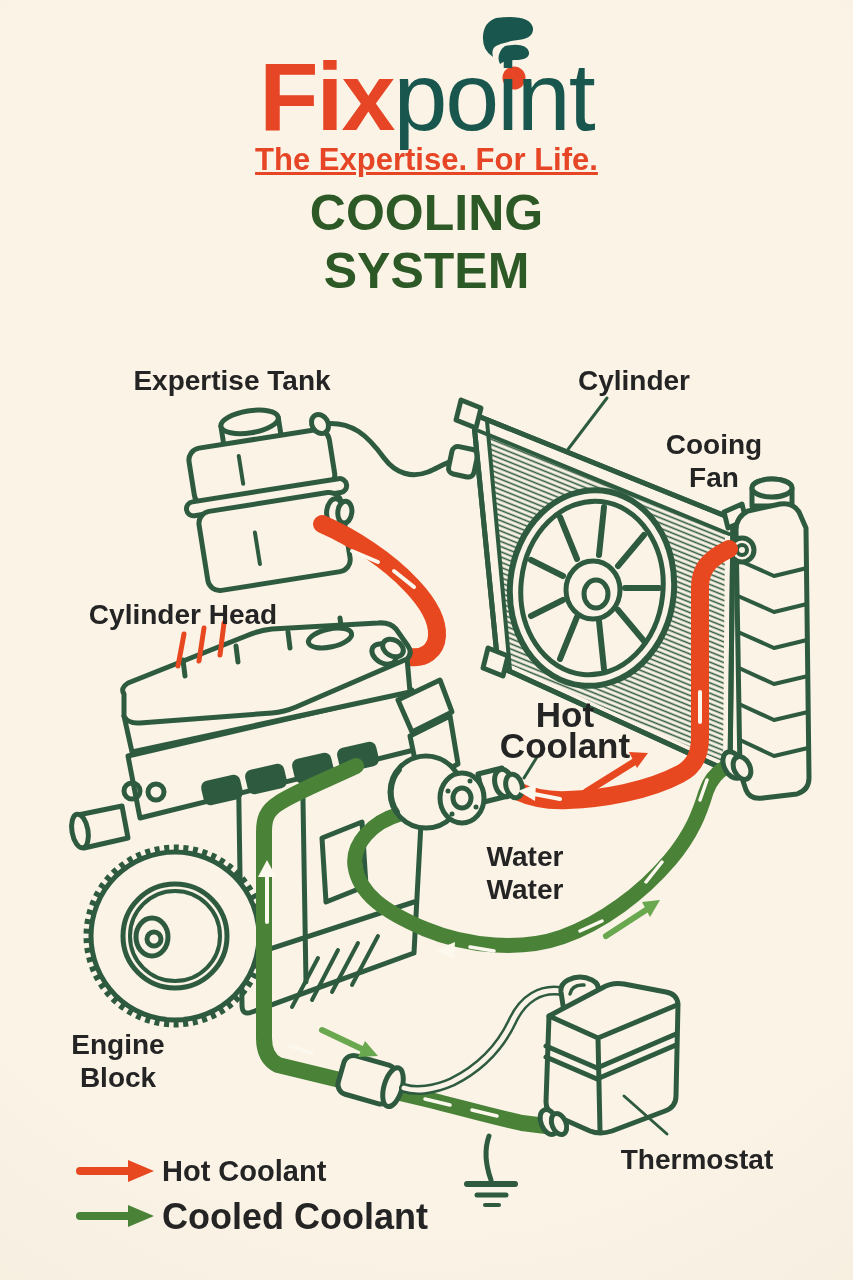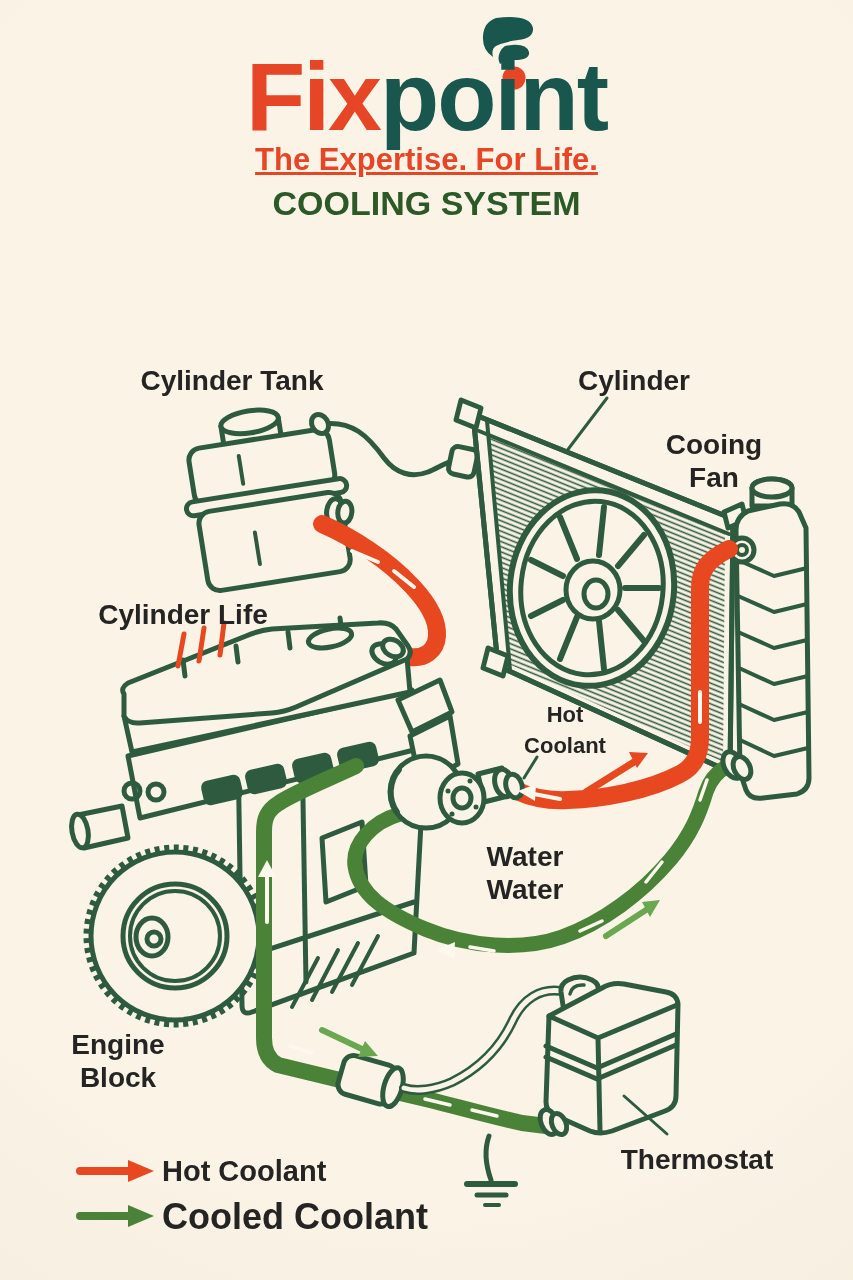--- a/index.html
+++ b/index.html
@@ -2,23 +2,23 @@
 <html style="--background: #FAF3E6; --line: #2E5B40; --hot: #E8481F; --cooled: #4A8238; --arrow_light: #69A84F; --brand_red: #E64526; --brand_teal: #19564E; --title_green: #2D5926; --text: #242424;"><head>
 <meta charset="utf-8">
 <style>
   html,body{margin:0;padding:0;}
   body{width:853px;height:1280px;position:relative;background:var(--background,#FAF3E6);font-family:"Liberation Sans",sans-serif;overflow:hidden;}
   #vignette{position:absolute;inset:0;background:radial-gradient(130% 95% at 50% 42%, rgba(255,255,255,0) 55%, rgba(190,160,120,0.14) 100%);pointer-events:none;}
   .abs{position:absolute;}
   .ctr{transform:translateX(-50%);text-align:center;}
   #brand{top:48px;left:50%;white-space:nowrap;line-height:1;}
   #brand .bold{font-weight:700;color:var(--brand_red);font-size:97px;letter-spacing:-2px;text-align:center;}
-  #brand .light{font-weight:700;color:var(--brand_teal);font-size:97px;letter-spacing:-2px;}
+  #brand .light{font-weight:400;color:var(--brand_teal);font-size:97px;letter-spacing:-2px;}
   #tagline{top:142px;left:50%;font-size:31px;font-weight:700;color:var(--brand_red);text-decoration:underline;}
-  #title{top:184px;left:50%;font-size:34px;font-weight:700;color:var(--title_green);letter-spacing:0px;}
+  #title{top:184px;left:50%;font-size:50px;font-weight:700;color:var(--title_green);letter-spacing:0px;}
   .lbl{color:var(--text);font-weight:700;font-size:28px;line-height:33px;}
   svg{display:block;}
   .ln{stroke:var(--line);fill:none;stroke-width:5;stroke-linecap:round;stroke-linejoin:round;}
   .lnf{stroke:var(--line);fill:var(--background);stroke-width:5;stroke-linecap:round;stroke-linejoin:round;}
   .lnt{stroke:var(--line);fill:none;stroke-width:3;stroke-linecap:round;}
   .darkfill{fill:var(--line);stroke:none;}
   .hot{stroke:var(--hot);fill:none;stroke-linecap:round;stroke-linejoin:round;}
   .hotfill{fill:var(--hot);stroke:none;}
   .cool{stroke:var(--cooled);fill:none;stroke-linecap:round;stroke-linejoin:round;}
   .coolfill{fill:var(--cooled);stroke:none;}
@@ -226,22 +226,22 @@
 <svg class="abs" style="left:466px;top:4px" width="84" height="96" viewBox="0 0 84 96">
   <path d="M 30,14 Q 64,10 67,24 Q 68,34 52,36 Q 38,38 30,42 Q 25,45 27,53 Q 16,46 17,32 Q 18,18 30,14 Z" style="fill:var(--brand_teal)"></path>
   <path d="M 39,42 Q 60,38 63,48 Q 64,56 49,56 Q 39,56 34,60 Q 31,54 34,48 Q 36,44 39,42 Z" style="fill:var(--brand_teal)"></path>
   <circle cx="48" cy="74" r="11.5" style="fill:var(--brand_red)"></circle>
 </svg>
 
 <div class="abs ctr" id="brand"><span class="bold">Fix</span><span class="light">point</span></div>
 <div class="abs ctr" id="tagline">The Expertise. For Life.</div>
 <div class="abs ctr" id="title">COOLING SYSTEM</div>
 
-<div class="abs ctr lbl" style="left:232px;top:364px">Cylinder Tank</div>
+<div class="abs ctr lbl" style="left:232px;top:364px">Expertise Tank</div>
 <div class="abs ctr lbl" style="left:634px;top:364px">Cylinder</div>
 <div class="abs ctr lbl" style="left:714px;top:428px"><span>Cooing</span><br><span>Fan</span></div>
-<div class="abs ctr lbl" style="left:183px;top:598px">Cylinder Life</div>
-<div class="abs ctr lbl" style="left:565px;top:699px;font-size:22px;line-height:31px"><span>Hot</span><br><span>Coolant</span></div>
+<div class="abs ctr lbl" style="left:183px;top:598px">Cylinder Head</div>
+<div class="abs ctr lbl" style="left:565px;top:699px;font-size:35px;line-height:31px"><span>Hot</span><br><span>Coolant</span></div>
 <div class="abs ctr lbl" style="left:525px;top:840px"><span>Water</span><br><span>Water</span></div>
 <div class="abs ctr lbl" style="left:118px;top:1028px"><span>Engine</span><br><span>Block</span></div>
 <div class="abs ctr lbl" style="left:697px;top:1143px">Thermostat</div>
 <div class="abs lbl" style="left:162px;top:1155px;font-size:29px">Hot Coolant</div>
 <div class="abs lbl" style="left:162px;top:1200px;font-size:36px">Cooled Coolant</div>
 
 </body></html>

